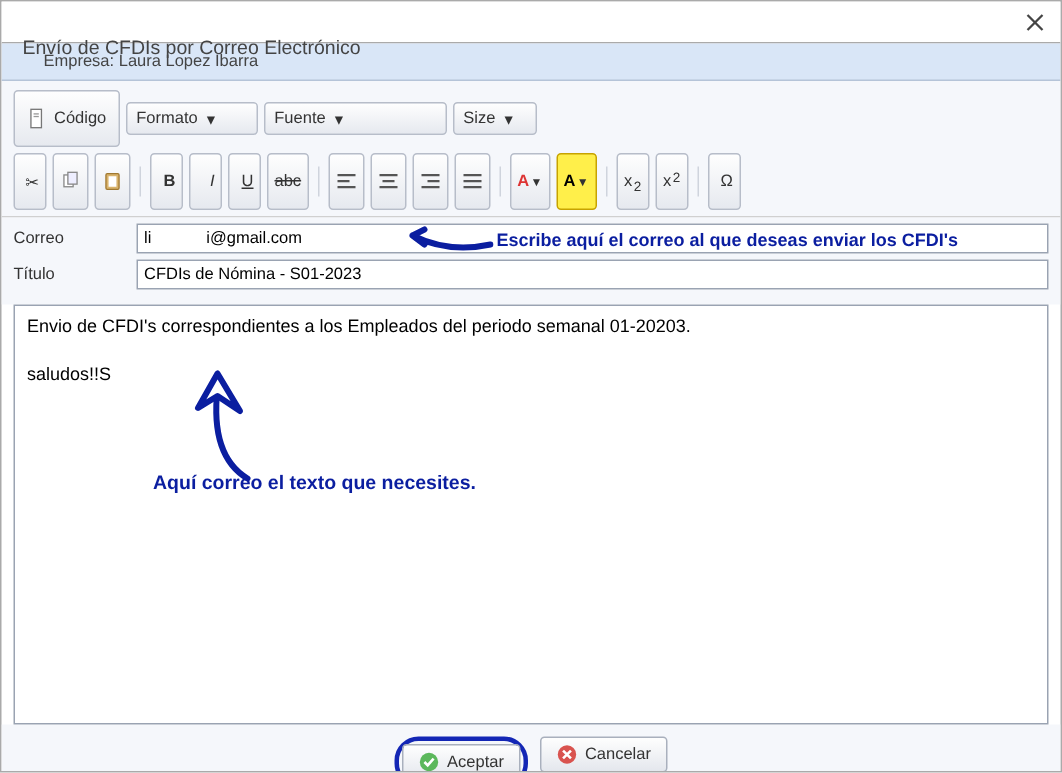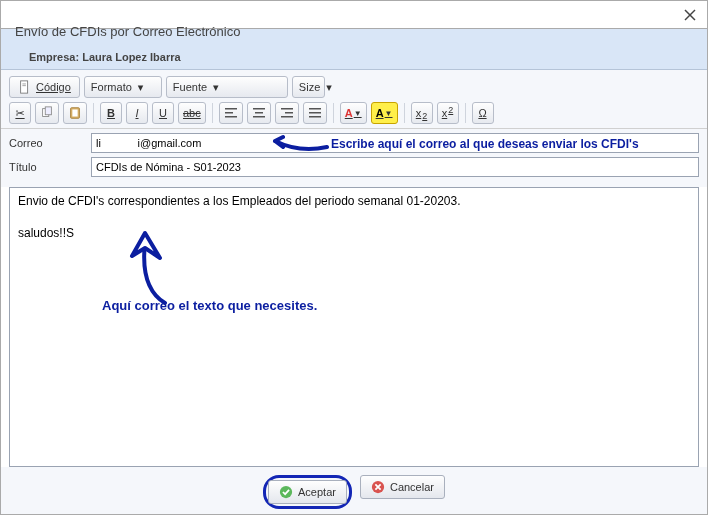--- a/index.html
+++ b/index.html
@@ -22,30 +22,30 @@
   }
   .titlebar .logo { margin-right:6px; display:flex; }
   .titlebar .title { flex:1;margin-top:34px; }
   .titlebar .close { width:18px; height:18px; display:flex;align-items:center;justify-content:center; cursor:pointer; }
   .titlebar .close svg{width:12px;height:12px;}
   .subheader {
     background:#d9e6f7; padding:4px 10px 6px;
     border-bottom:1px solid #b5c4d8;
   }
   .subheader .h1 { font-weight:bold; color:#0d2a6e; font-size:12px; }
-  .subheader .h2 { color:#444; font-size:11px; margin-top:18px; margin-left:18px;font-weight:bold; }
+  .subheader .h2 { color:#444; font-size:11px; margin-top:2px; margin-left:18px; }
 
   .toolbar-area { padding:6px 8px 0; background:#f5f7fb; border-bottom:1px solid #d0d0d0; }
   .trow { display:flex; gap:4px; align-items:center; margin-bottom:4px; flex-wrap:wrap;}
   .tbtn {
-    height:22px; min-width:22px; padding:0 4px;
+    height:38px; min-width:22px; padding:0 4px;
     background: linear-gradient(#fefefe,#e6e9ef);
     border:1px solid #b7bdc9; border-radius:3px;
-    display:flex; align-items:center; justify-content:center;
-    font-size:11px; color:#333; cursor:pointer;text-decoration:underline;
+    display:flex; align-items:center; justify-content:flex-end;
+    font-size:11px; color:#333; cursor:pointer;
   }
   .tbtn.wider{padding:0 8px;}
   .tbtn svg{width:14px;height:14px;}
   .tbtn .lbl{margin-left:4px;}
   .tsel{
     height:22px; background:linear-gradient(#fefefe,#e6e9ef);
     border:1px solid #b7bdc9; border-radius:3px;
     display:flex; align-items:center; padding:0 4px 0 6px; font-size:11px; color:#333;
     cursor:pointer;
   }
@@ -131,29 +131,29 @@
 <div class="toolbar-area">
   <div class="trow">
     <div class="tbtn wider">
       <svg viewBox="0 0 16 16">
           <rect x="3" y="1" width="8" height="14" fill="#fff" stroke="#777"></rect>
           <rect x="5" y="4" width="4" height="1" fill="#999"></rect>
           <rect x="5" y="6" width="4" height="1" fill="#999"></rect>
         </svg>
       <span class="lbl">Código</span>
     </div>
-    <div class="tsel" style="width:78px;">
+    <div class="tsel" style="width:88px;">
       <span>Formato</span>
       <span class="caret">▾</span>
     </div>
     <div class="tsel" style="width:122px;">
       <span>Fuente</span>
       <span class="caret">▾</span>
     </div>
-    <div class="tsel" style="width:33px;">
+    <div class="tsel" style="width:56px;">
       <span>Size</span>
       <span class="caret">▾</span>
     </div>
   </div>
 
   <div class="trow">
     <div class="tbtn">
         <span>✂</span>
       </div>
     <div class="tbtn">

